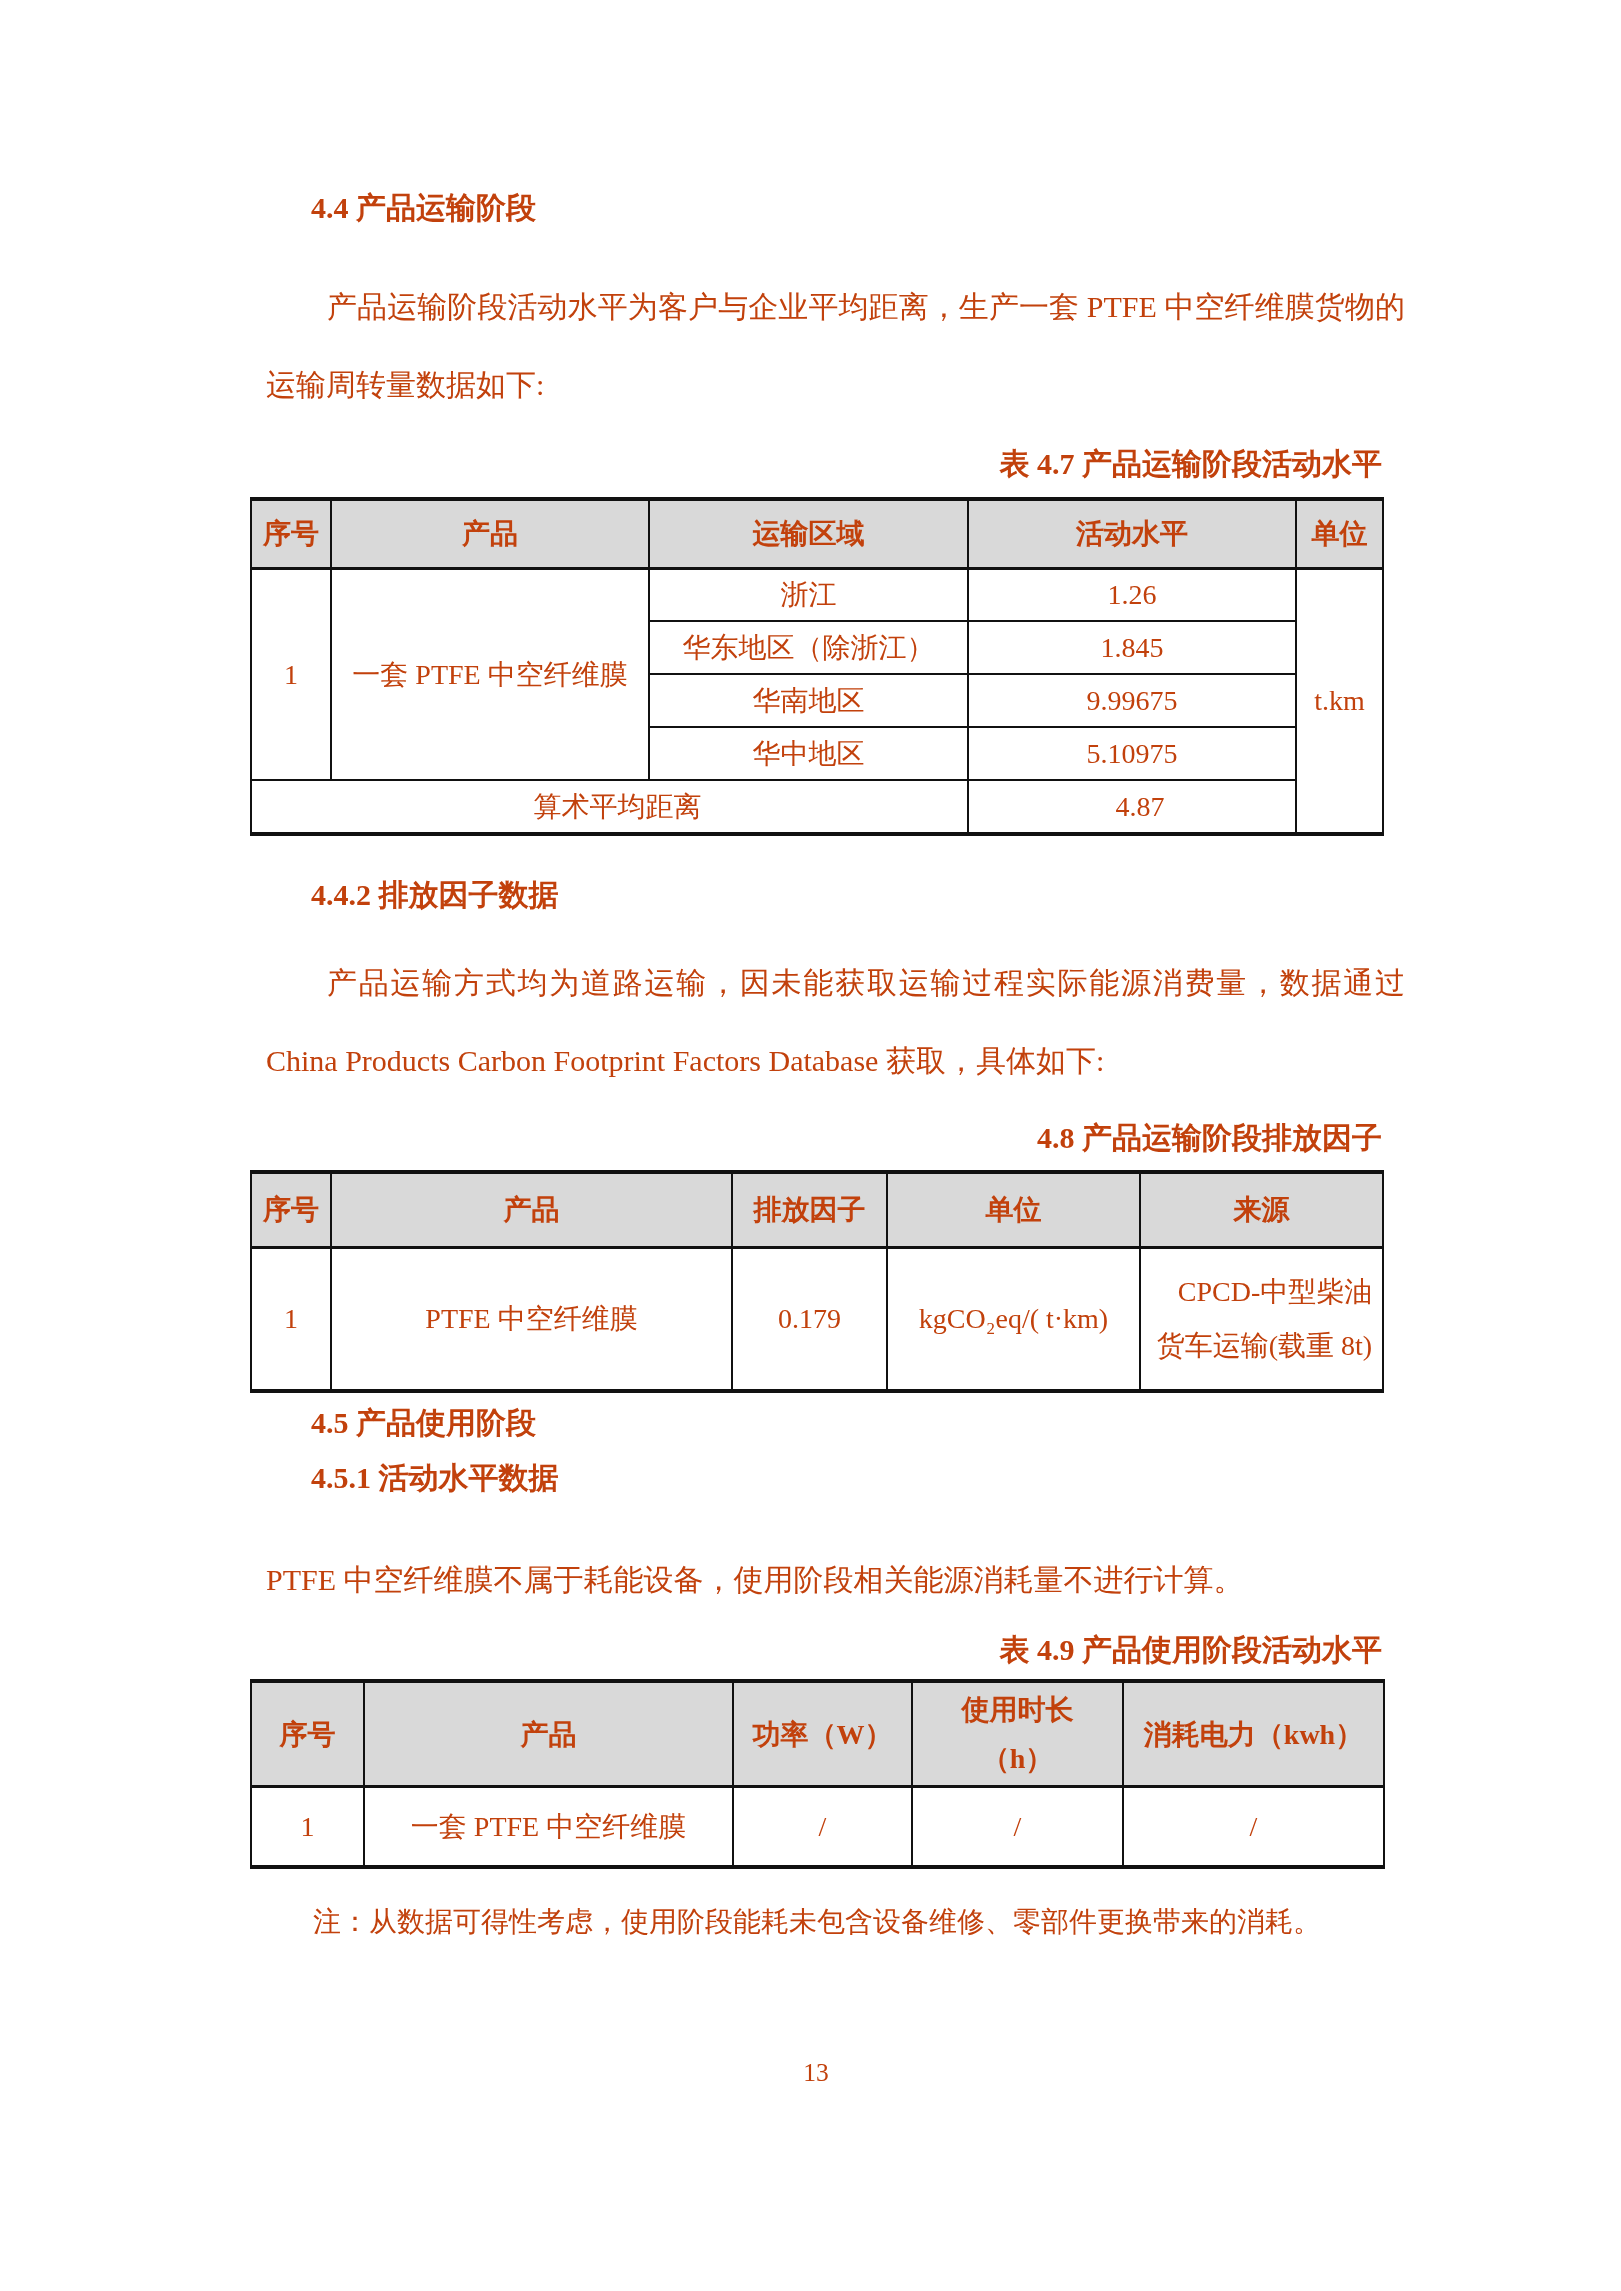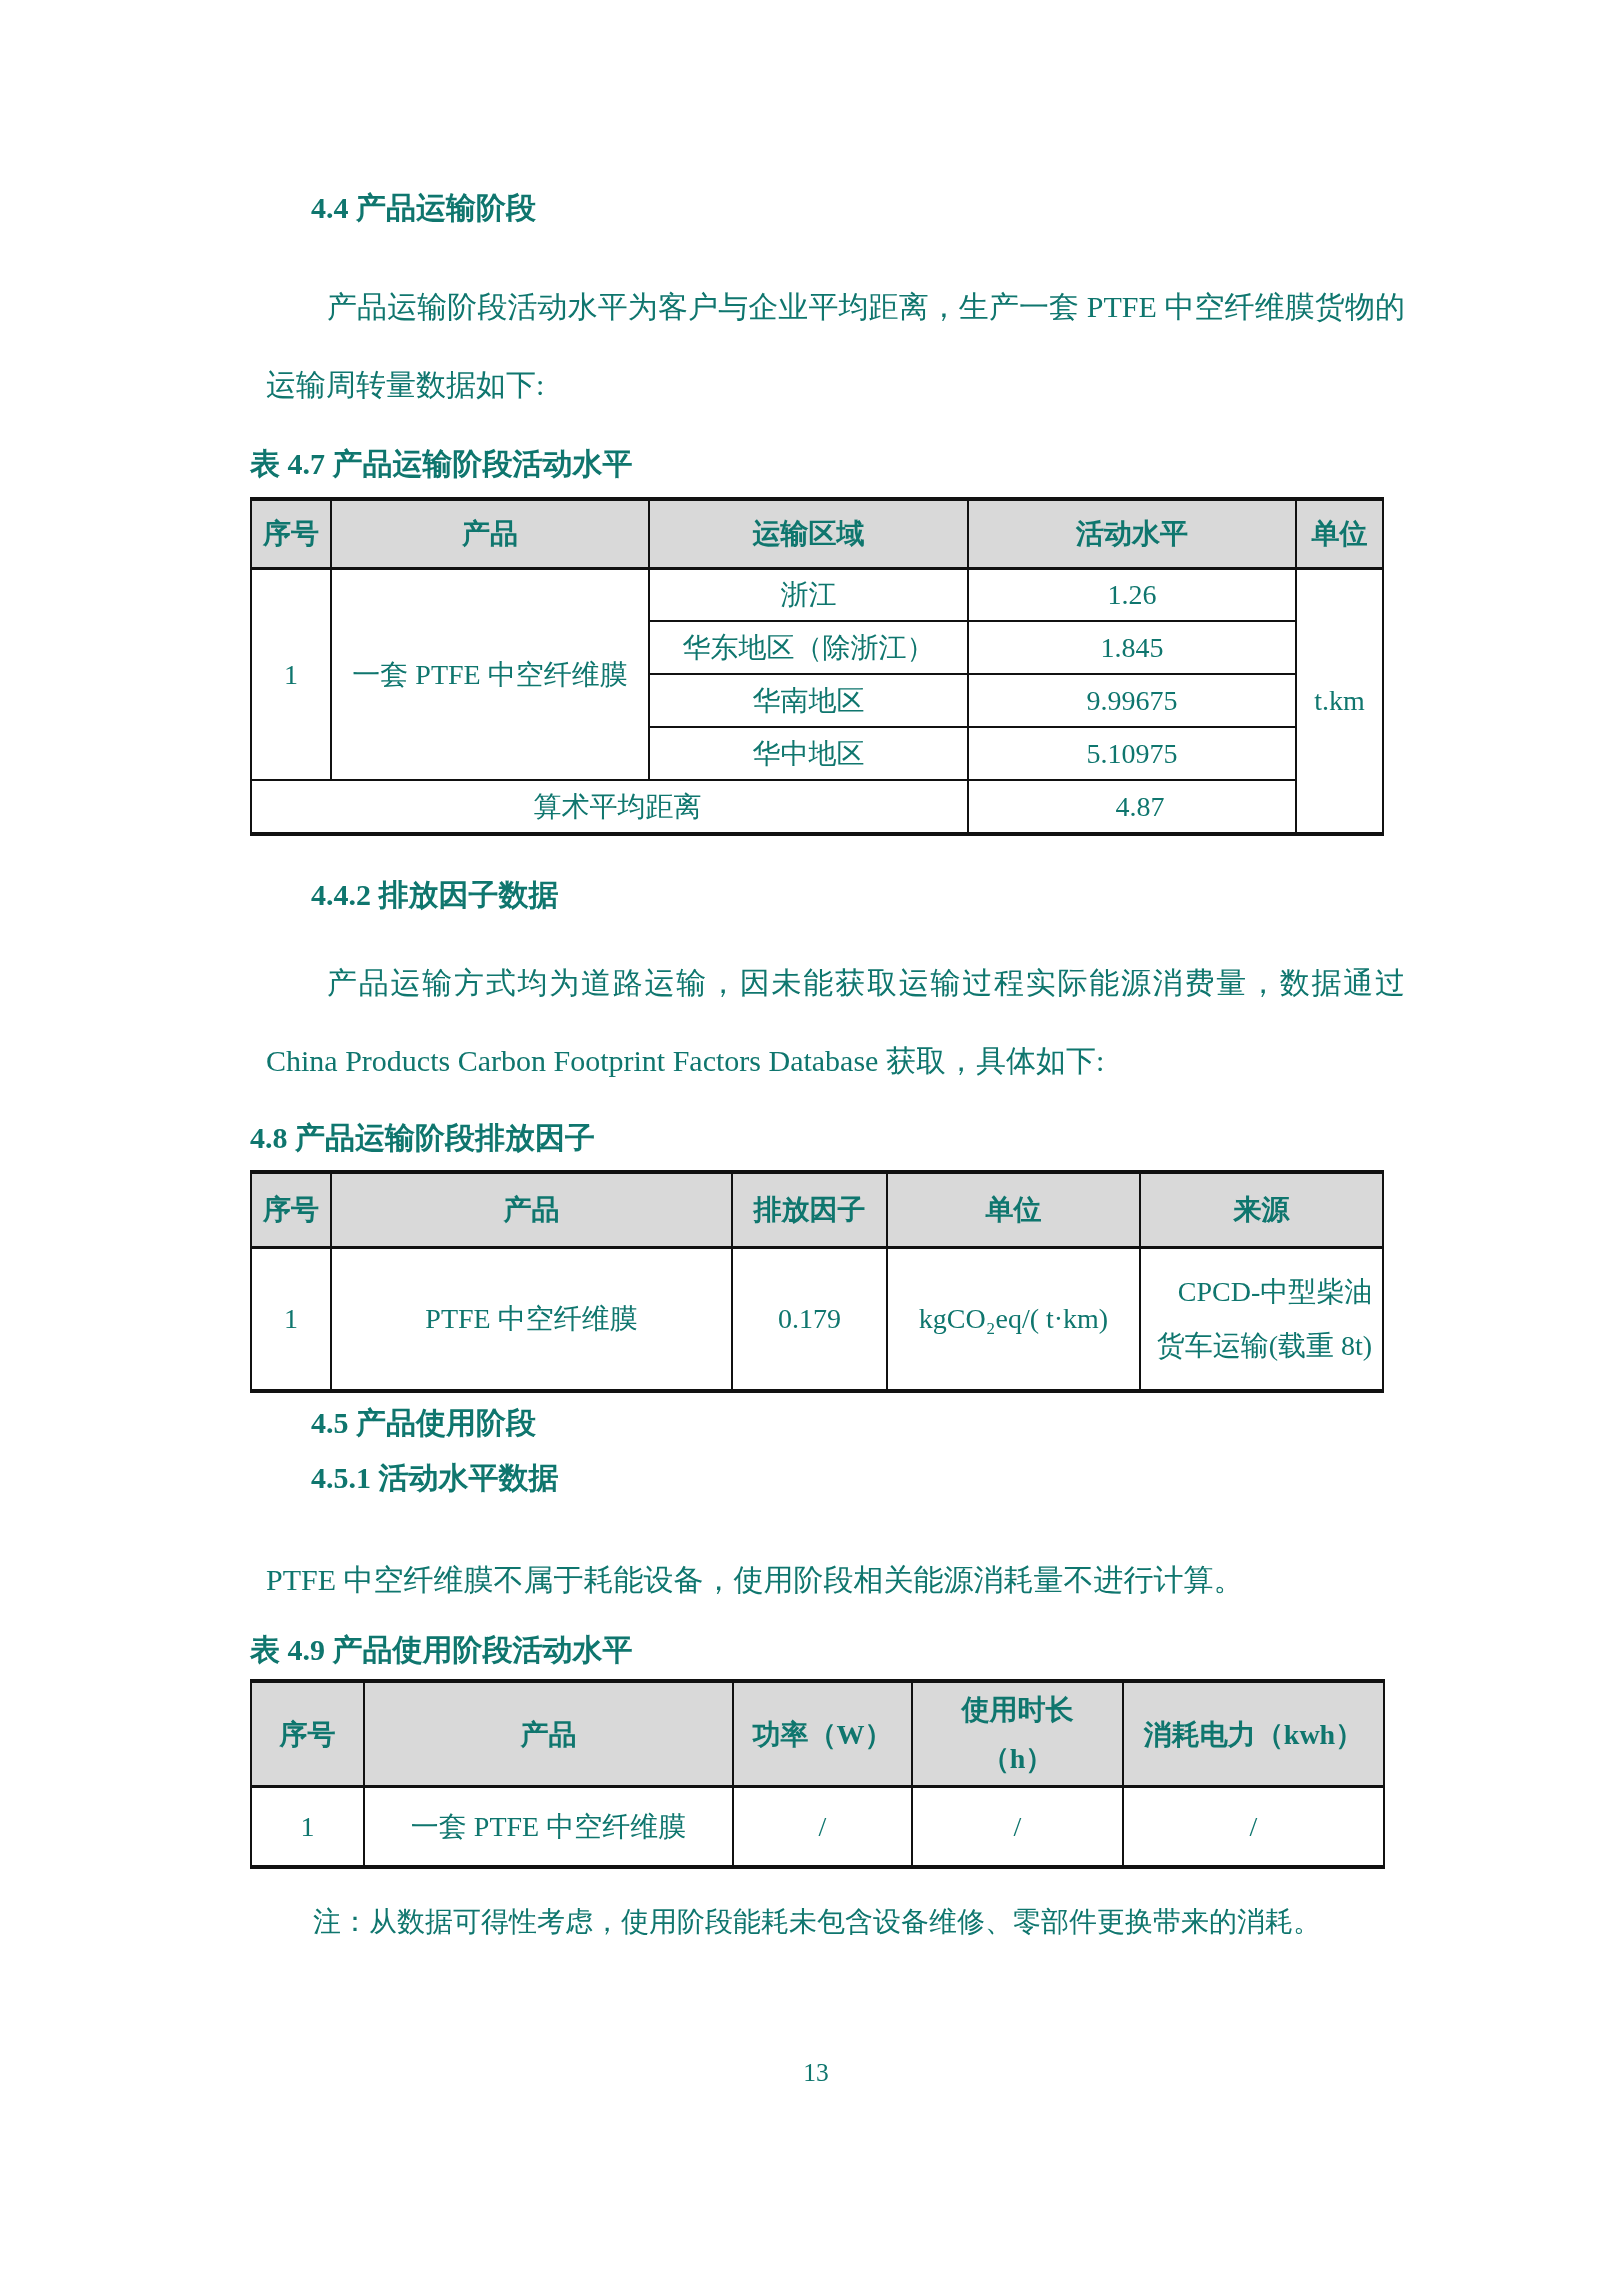--- a/index.html
+++ b/index.html
@@ -1,20 +1,20 @@
 <!DOCTYPE html>
 <html><head>
 <meta charset="utf-8">
 <style>
   html,body{margin:0;padding:0;background:#888;}
   .page{
     position:relative;
     width:1621px;height:2292px;
     background:#ffffff;
-    color:#0f766e;
+    color:#c2410c;
     font-family:"Liberation Serif","DejaVu Serif",serif;
     overflow:hidden;
     box-sizing:border-box;
   }
   .content{
     box-sizing:border-box;
     width:100%;
     padding:0 200px 0 250px;
   }
   .heading{
@@ -34,21 +34,21 @@
     line-height:78px;
     text-align:justify;
     text-indent:61px;
     margin:16px;
   }
   .p1{margin-top:39px;}
   .p2{margin-top:27.4px;}
   .p3{margin-top:59px;line-height:43px;text-indent:0;}
   .caption{
     width:1132px;
-    text-align:left;
+    text-align:right;
     font-weight:bold;
     font-size:30px;
     line-height:43px;
   }
   .cap47{margin-top:17.6px;}
   .cap48{margin-top:7.8px;}
   .cap49{margin-top:27.4px;}
   table{
     border-collapse:collapse;
     table-layout:fixed;

